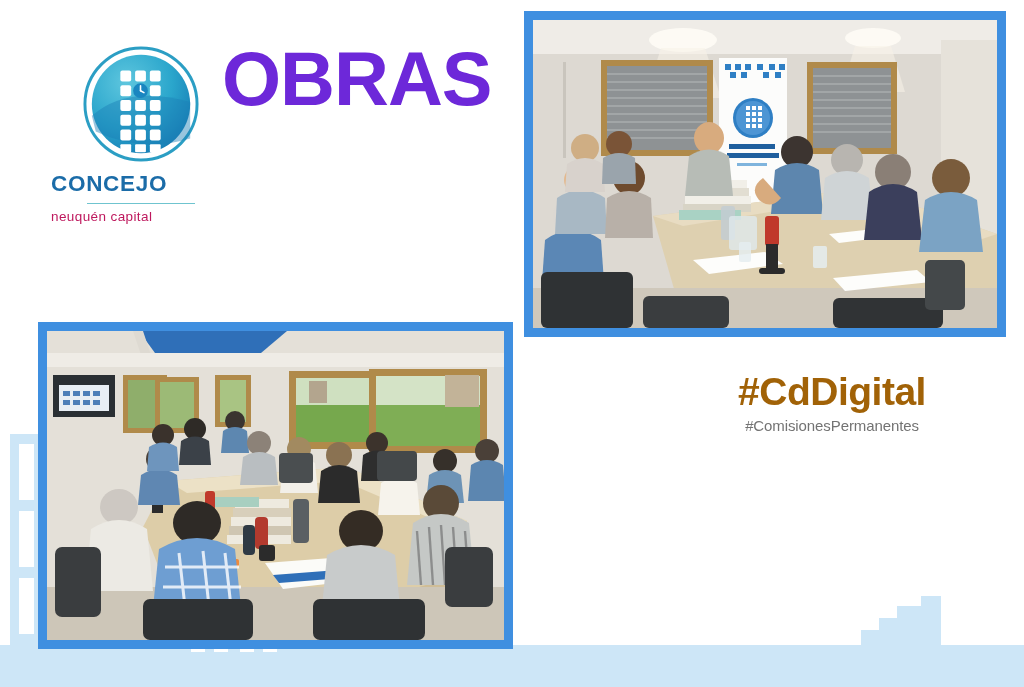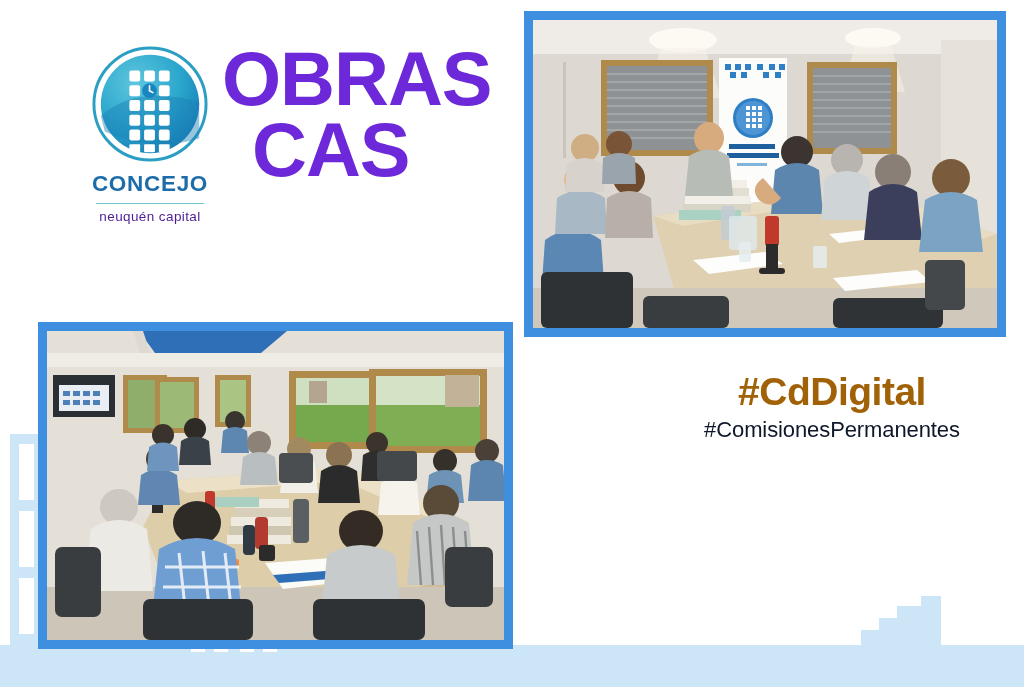--- a/index.html
+++ b/index.html
@@ -21,25 +21,25 @@
     left: 0;
     top: 430px;
     width: 1024px;
     height: 257px;
     z-index: 1;
   }
 
   
   #logo-block {
     position: absolute;
-    left: 60px;
+    left: 51px;
     top: 45px;
     width: 180px;
     z-index: 4;
-    text-align: center;
+    text-align: left;
   }
   #logo-mark {
     width: 118px;
     height: 118px;
     margin: 0 auto;
     display: block;
   }
   #logo-wordmark {
     margin-top: 9px;
   }
@@ -52,21 +52,21 @@
     white-space: nowrap;
   }
   #logo-rule {
     width: 108px;
     height: 1.5px;
     background: #6fc4cf;
     margin: 7px auto 5px auto;
   }
   #logo-tagline {
     font-size: 13.5px;
-    color: #4c1d95;
+    color: #be185d;
     letter-spacing: 0.4px;
   }
 
   
   #title-block {
     position: absolute;
     left: 222px;
     top: 44px;
     z-index: 4;
     color: #6d28d9;
@@ -123,22 +123,22 @@
     z-index: 5;
   }
   #hashtag-primary {
     font-size: 39px;
     font-weight: bold;
     color: #a16207;
     letter-spacing: -0.5px;
     line-height: 1.05;
   }
   #hashtag-secondary {
-    font-size: 22px;
-    color: #0f172a;
+    font-size: 15px;
+    color: #737373;
     letter-spacing: -0.1px;
     margin-top: 4px;
   }
 </style>
 </head>
 <body>
 
 <div id="skyline">
   <svg viewBox="0 0 1024 257" preserveAspectRatio="none">
     <g fill="#cde6f7">
@@ -248,21 +248,20 @@
 
   <div id="logo-wordmark">
     <div class="logo-line">CONCEJO</div>
     <div id="logo-rule"></div>
     <div id="logo-tagline">neuquén capital</div>
   </div>
 </div>
 
 <div id="title-block">
   <span class="title-line l1">OBRAS</span>
-  <span class="title-line l3">CAS</span>
 </div>
 
 <div class="photo-frame" id="photo-top-right">
   <div class="photo-inner">
     <svg viewBox="0 0 464 308" preserveAspectRatio="none">
 
       <rect x="0" y="0" width="464" height="308" fill="#ddd9d2"></rect>
       <rect x="0" y="0" width="464" height="34" fill="#efece7"></rect>
 
       <ellipse cx="150" cy="20" rx="34" ry="12" fill="#fdfbf4" opacity="0.95"></ellipse>

